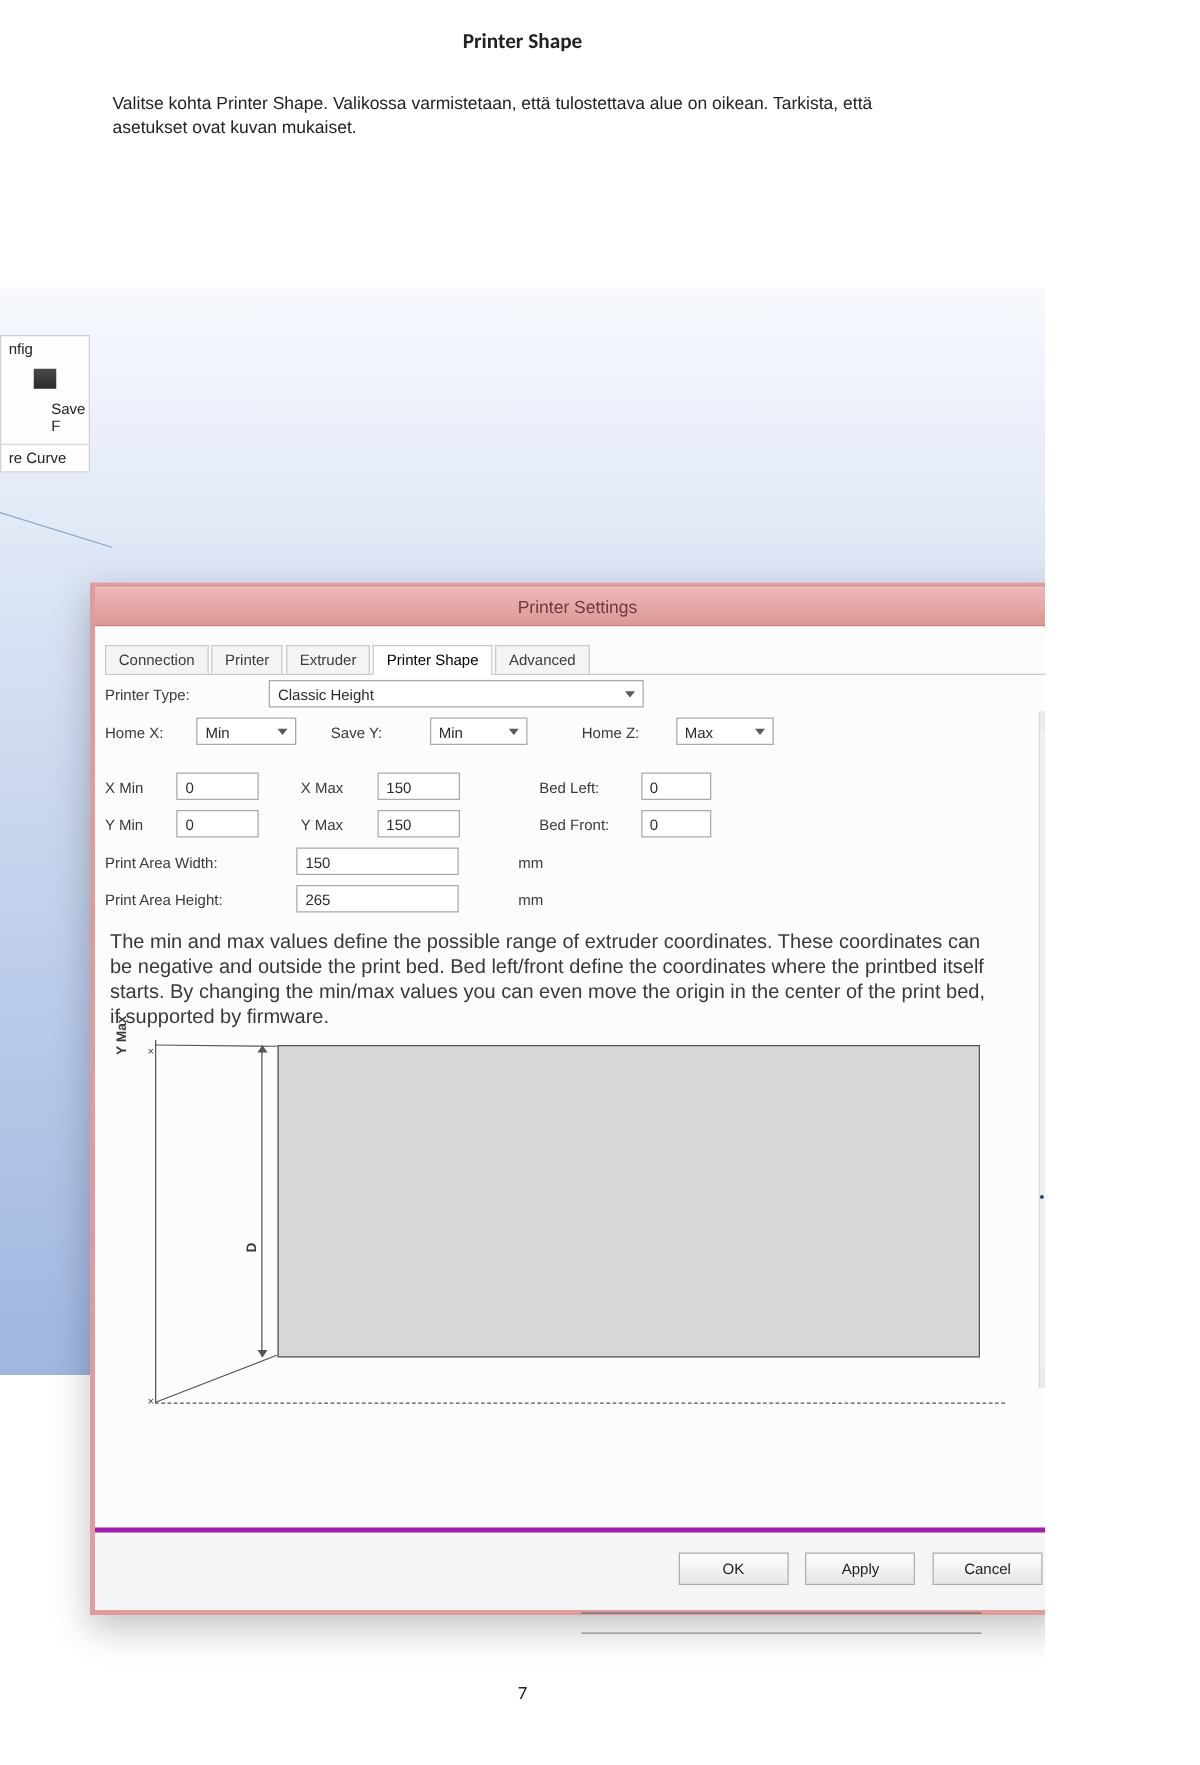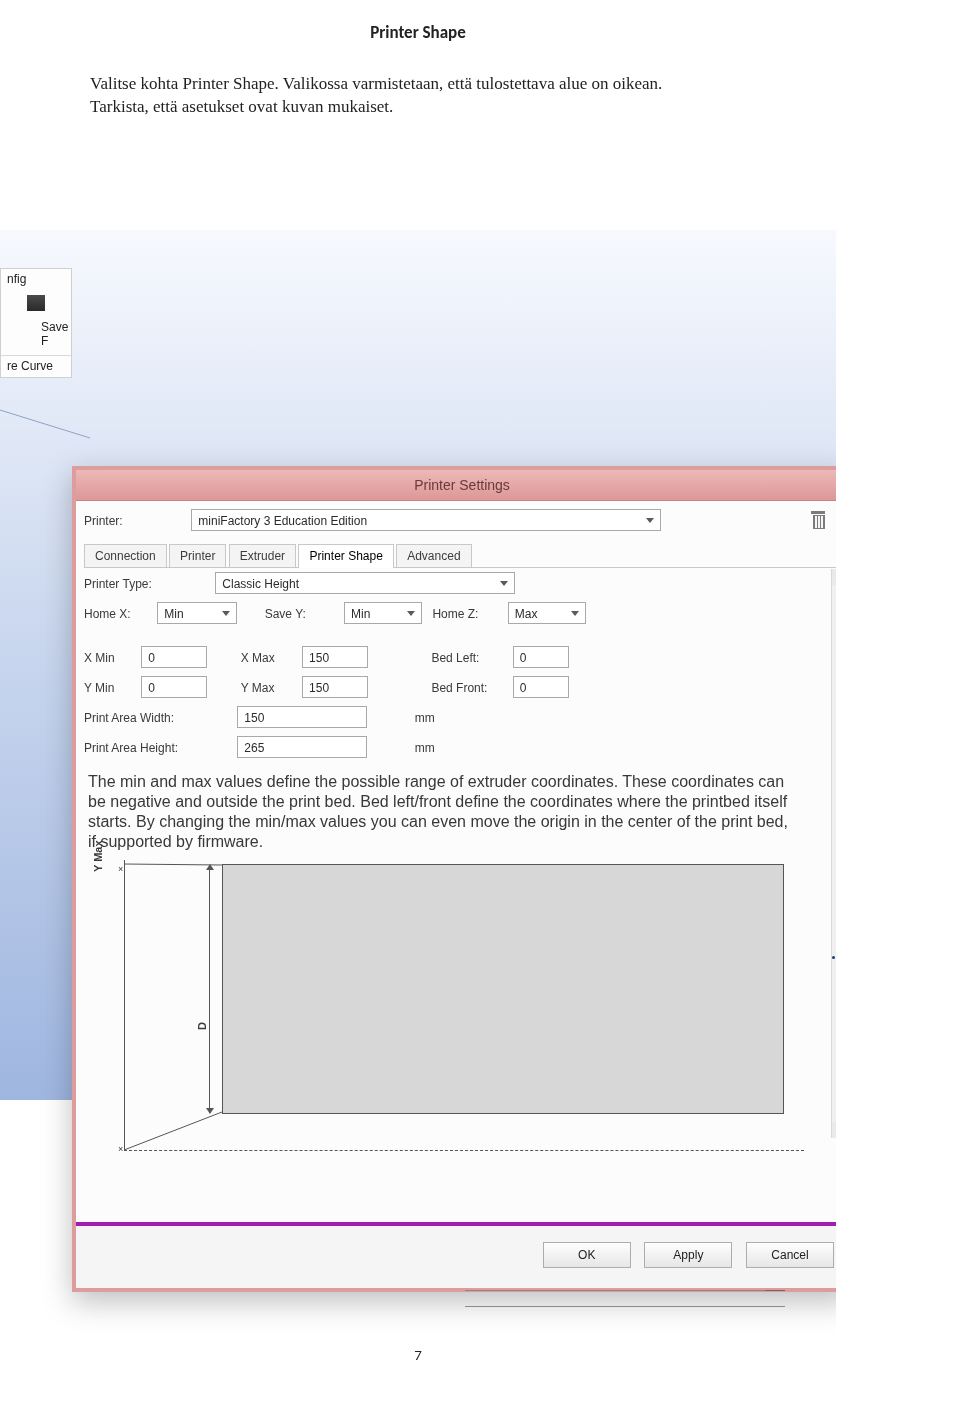--- a/index.html
+++ b/index.html
@@ -21,22 +21,22 @@
   .doc-title {
     width: 100%;
     text-align: center;
     padding-top: 22px;
     font-family: Calibri, "Segoe UI", sans-serif;
     font-weight: bold;
     font-size: 17px;
   }
   .doc-body {
     padding: 30px 118px 0 90px;
-    font-family: Liberation Serif, serif;
-    font-size: 17px;
+    font-family: Liberation Sans, sans-serif;
+    font-size: 14px;
     line-height: 1.35;
   }
   .page-number {
     position: absolute;
     bottom: 48px;
     width: 100%;
     text-align: center;
     font-family: Calibri, sans-serif;
     font-size: 15px;
   }
@@ -368,28 +368,20 @@
     <svg style="position:absolute;left:0;top:0;width:900px;height:870px;">
       <line x1="0" y1="180" x2="90" y2="208" stroke="#8da2c8" stroke-width="1"></line>
       <line x1="848" y1="146" x2="900" y2="120" stroke="#8da2c8" stroke-width="1"></line>
       <line x1="848" y1="268" x2="900" y2="300" stroke="#8da2c8" stroke-width="1"></line>
     </svg>
 
     <div class="dialog">
       <div class="titlebar">Printer Settings</div>
       <div class="content">
 
-        <div class="row" style="height:28px;">
-          <span class="lbl" style="width:104px;">Printer:</span>
-          <span class="combo" style="width:470px;">miniFactory 3 Education Edition</span>
-          <span class="trash">
-              <span class="lid"></span>
-              <span class="can"></span>
-            </span>
-        </div>
 
         <div class="tabstrip">
           <span class="tab">Connection</span>
           <span class="tab">Printer</span>
           <span class="tab">Extruder</span>
           <span class="tab active">Printer Shape</span>
           <span class="tab">Advanced</span>
         </div>
 
         <div class="scrollbar">
@@ -400,21 +392,21 @@
         <div class="row" style="height:30px;margin-top:4px;">
           <span class="lbl" style="width:128px;">Printer Type:</span>
           <span class="selbox" style="width:300px;">Classic Height</span>
         </div>
 
         <div class="row" style="height:30px;">
           <span class="lbl" style="width:70px;">Home X:</span>
           <span class="selbox" style="width:80px;">Min</span>
           <span class="lbl" style="width:76px;margin-left:24px;">Save Y:</span>
           <span class="selbox" style="width:78px;">Min</span>
-          <span class="lbl" style="width:72px;margin-left:7px;">Home Z:</span>
+          <span class="lbl" style="width:72px;margin-left:40px;">Home Z:</span>
           <span class="selbox" style="width:78px;">Max</span>
         </div>
 
         <div class="row" style="height:30px;margin-top:14px;">
           <span class="lbl" style="width:54px;">X Min</span>
           <span class="inp" style="width:66px;">0</span>
           <span class="lbl" style="width:58px;margin-left:30px;">X Max</span>
           <span class="inp" style="width:66px;">150</span>
           <span class="lbl" style="width:78px;margin-left:60px;">Bed Left:</span>
           <span class="inp" style="width:56px;">0</span>

